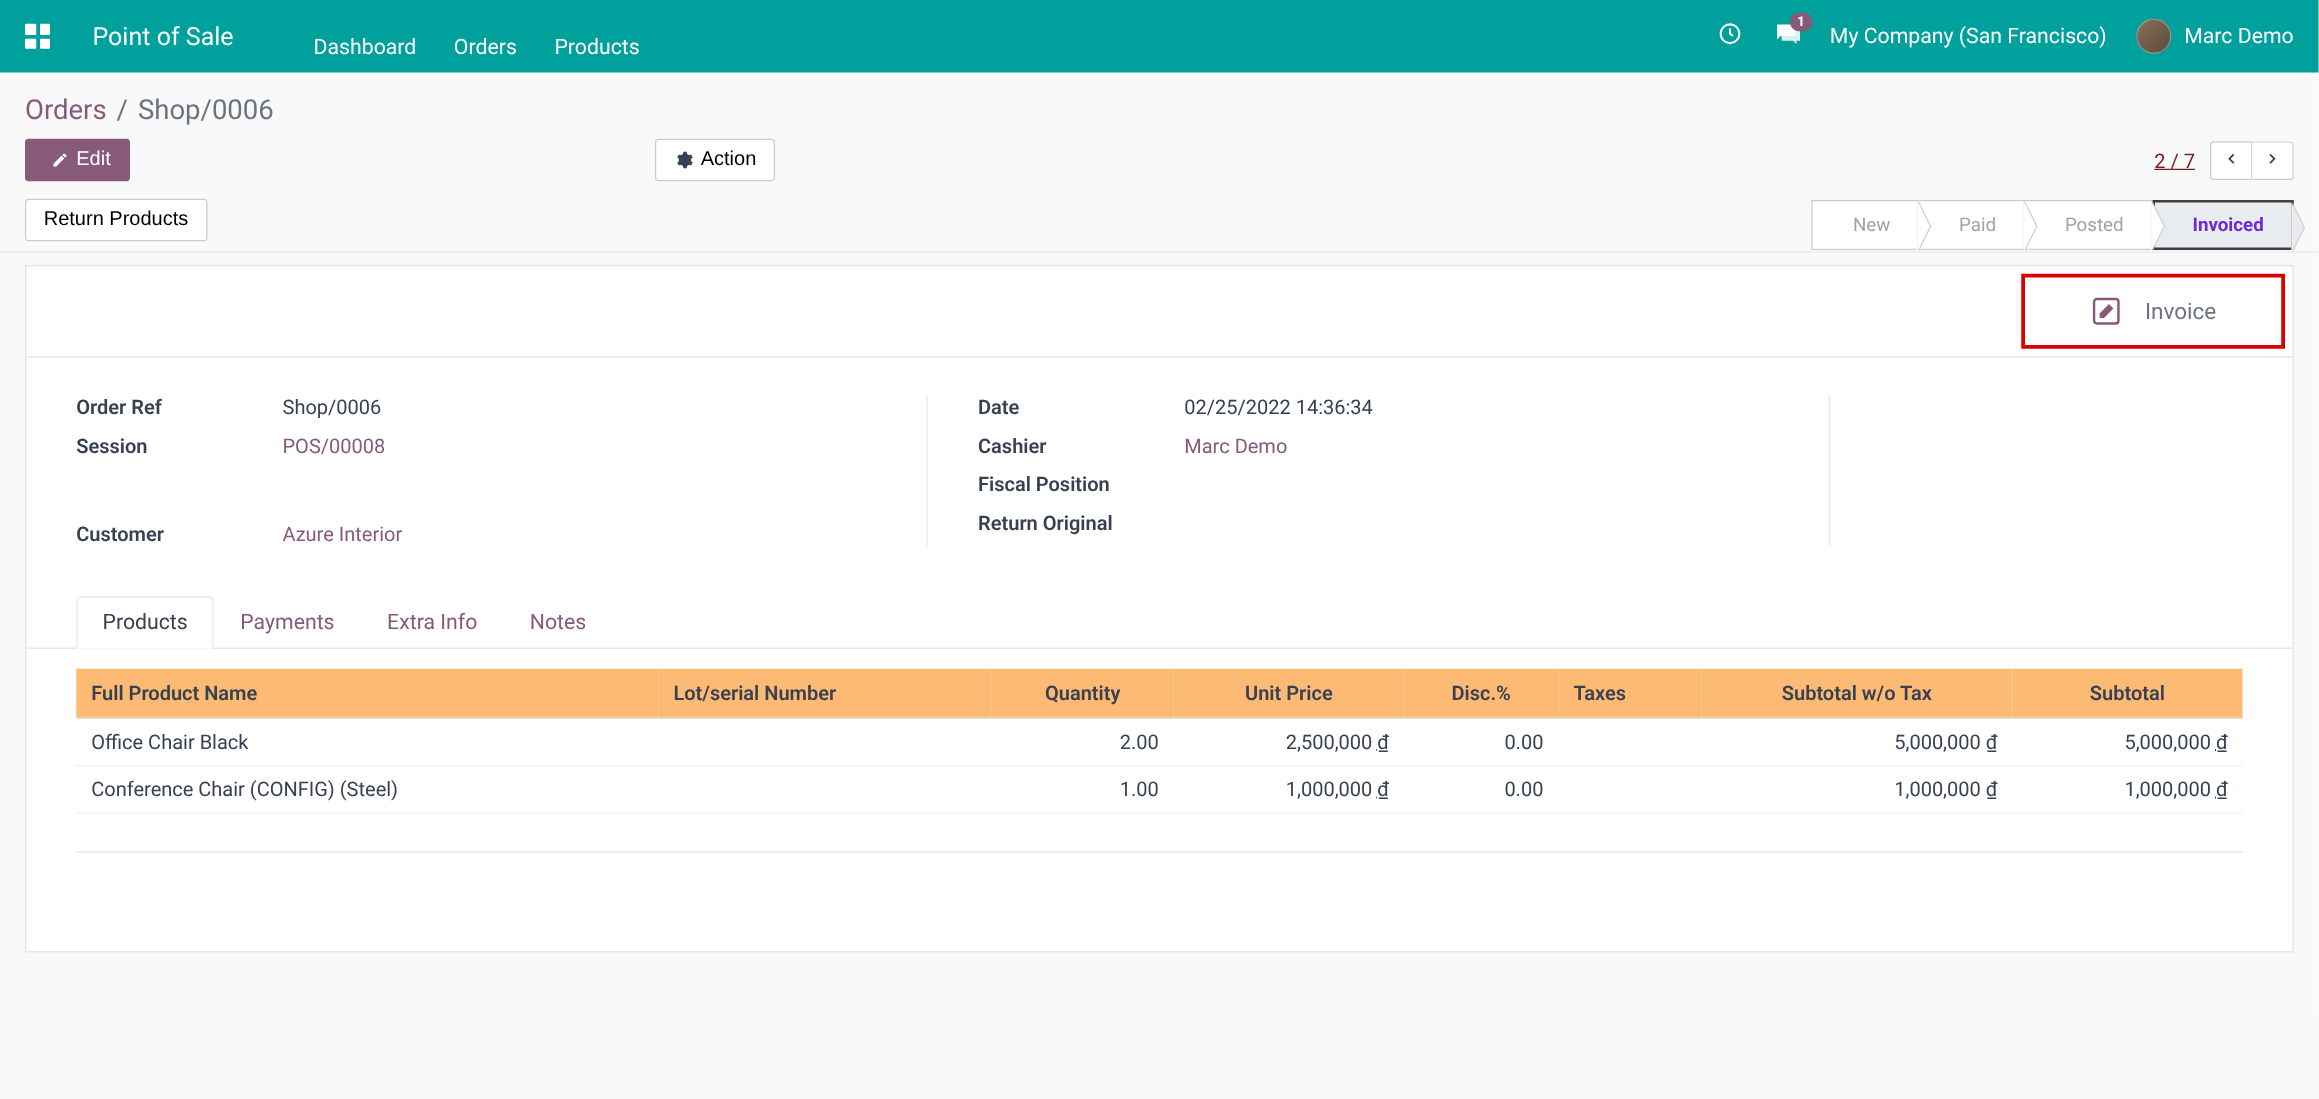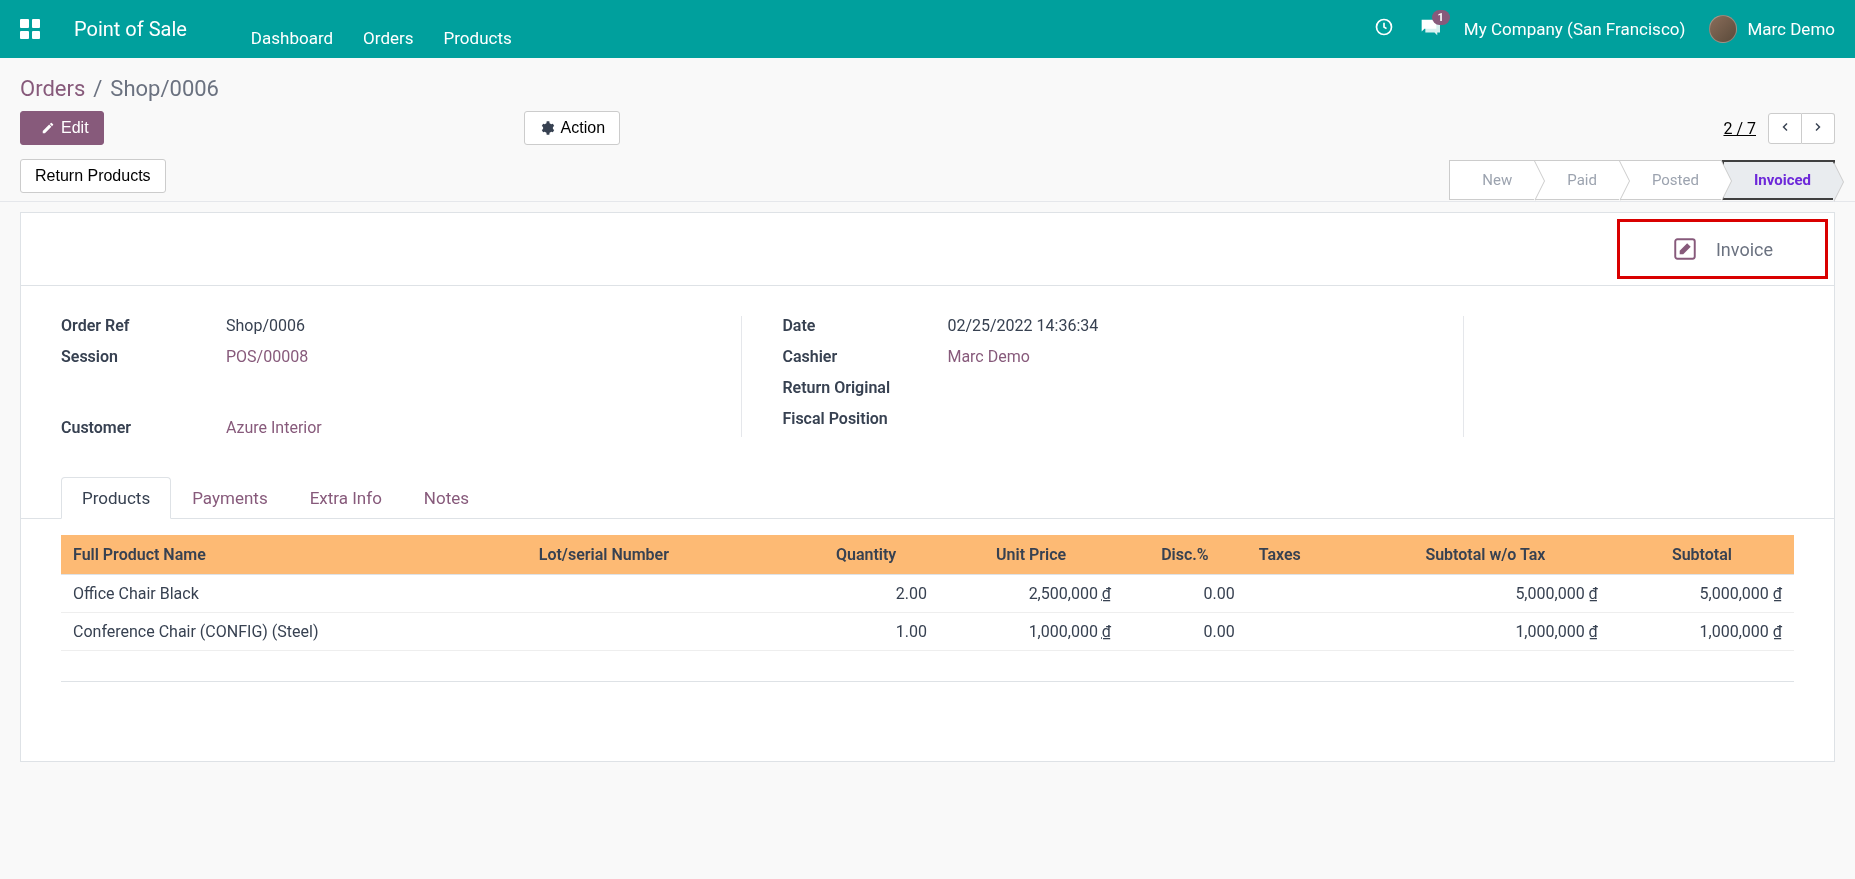--- a/index.html
+++ b/index.html
@@ -21,21 +21,21 @@
 .avatar { width: 28px; height: 28px; border-radius: 50%; background: linear-gradient(135deg, #8a6d5a, #5a4a3a); border: 1px solid rgba(255,255,255,0.3); }
 .breadcrumb-row { padding: 18px 20px 10px; display: flex; align-items: center; gap: 8px; }
 .breadcrumb-link { font-size: 22px; color: #875a7b; cursor: pointer; }
 .breadcrumb-sep { font-size: 22px; color: #6b7280; }
 .breadcrumb-current { font-size: 22px; color: #6b7280; }
 .toolbar { padding: 0 20px 14px; display: flex; align-items: center; }
 .btn { border: 1px solid #ccc; padding: 7px 14px; font-size: 16px; background: white; cursor: pointer; border-radius: 3px; display: inline-flex; align-items: center; gap: 6px; }
 .btn-primary { background: #875a7b; color: white; border-color: #875a7b; padding-left: 20px; }
 .btn-action { margin-left: 420px; }
 .toolbar-right { margin-left: auto; display: flex; align-items: center; gap: 12px; }
-.pager-text { font-size: 16px; color: #000000; text-decoration: underline; }
+.pager-text { font-size: 16px; color: #7f1d1d; text-decoration: underline; }
 .pager-btns { display: flex; }
 .pager-btn { border: 1px solid #ccc; background: white; padding: 6px 10px; cursor: pointer; }
 .pager-btn:first-child { border-radius: 3px 0 0 3px; }
 .pager-btn:last-child { border-radius: 0 3px 3px 0; border-left: none; }
 .statusbar-row { padding: 0 20px; display: flex; align-items: center; border-bottom: 1px solid #e5e7eb; }
 .btn-return { border: 1px solid #ccc; padding: 7px 14px; font-size: 16px; background: white; cursor: pointer; border-radius: 3px; margin-bottom: 8px; }
 .statusbar { margin-left: auto; display: flex; height: 40px; }
 .status-step { position: relative; padding: 0 22px 0 32px; display: flex; align-items: center; color: #9ca3af; font-size: 15px; border: 1px solid #ccc; border-left: none; background: white; }
 .status-step:first-child { border-left: 1px solid #ccc; }
 .status-step::after { content: ''; position: absolute; right: -10px; top: 0; width: 0; height: 0; border-top: 20px solid transparent; border-bottom: 20px solid transparent; border-left: 10px solid white; z-index: 2; }
@@ -185,25 +185,25 @@
       <div class="field-group">
         <div class="field-row">
           <span class="field-label">Date</span>
           <span class="field-value">02/25/2022 14:36:34</span>
         </div>
         <div class="field-row">
           <span class="field-label">Cashier</span>
           <span class="field-value link">Marc Demo</span>
         </div>
         <div class="field-row">
+          <span class="field-label">Fiscal Position</span>
+          <span class="field-value"></span>
+        </div>
+        <div class="field-row">
           <span class="field-label">Return Original</span>
-          <span class="field-value"></span>
-        </div>
-        <div class="field-row">
-          <span class="field-label">Fiscal Position</span>
           <span class="field-value"></span>
         </div>
       </div>
       <div class="field-group" style="flex:0.4"></div>
     </div>
 
     <div class="tabs">
       <div class="tab active">Products</div>
       <div class="tab">Payments</div>
       <div class="tab">Extra Info</div>

